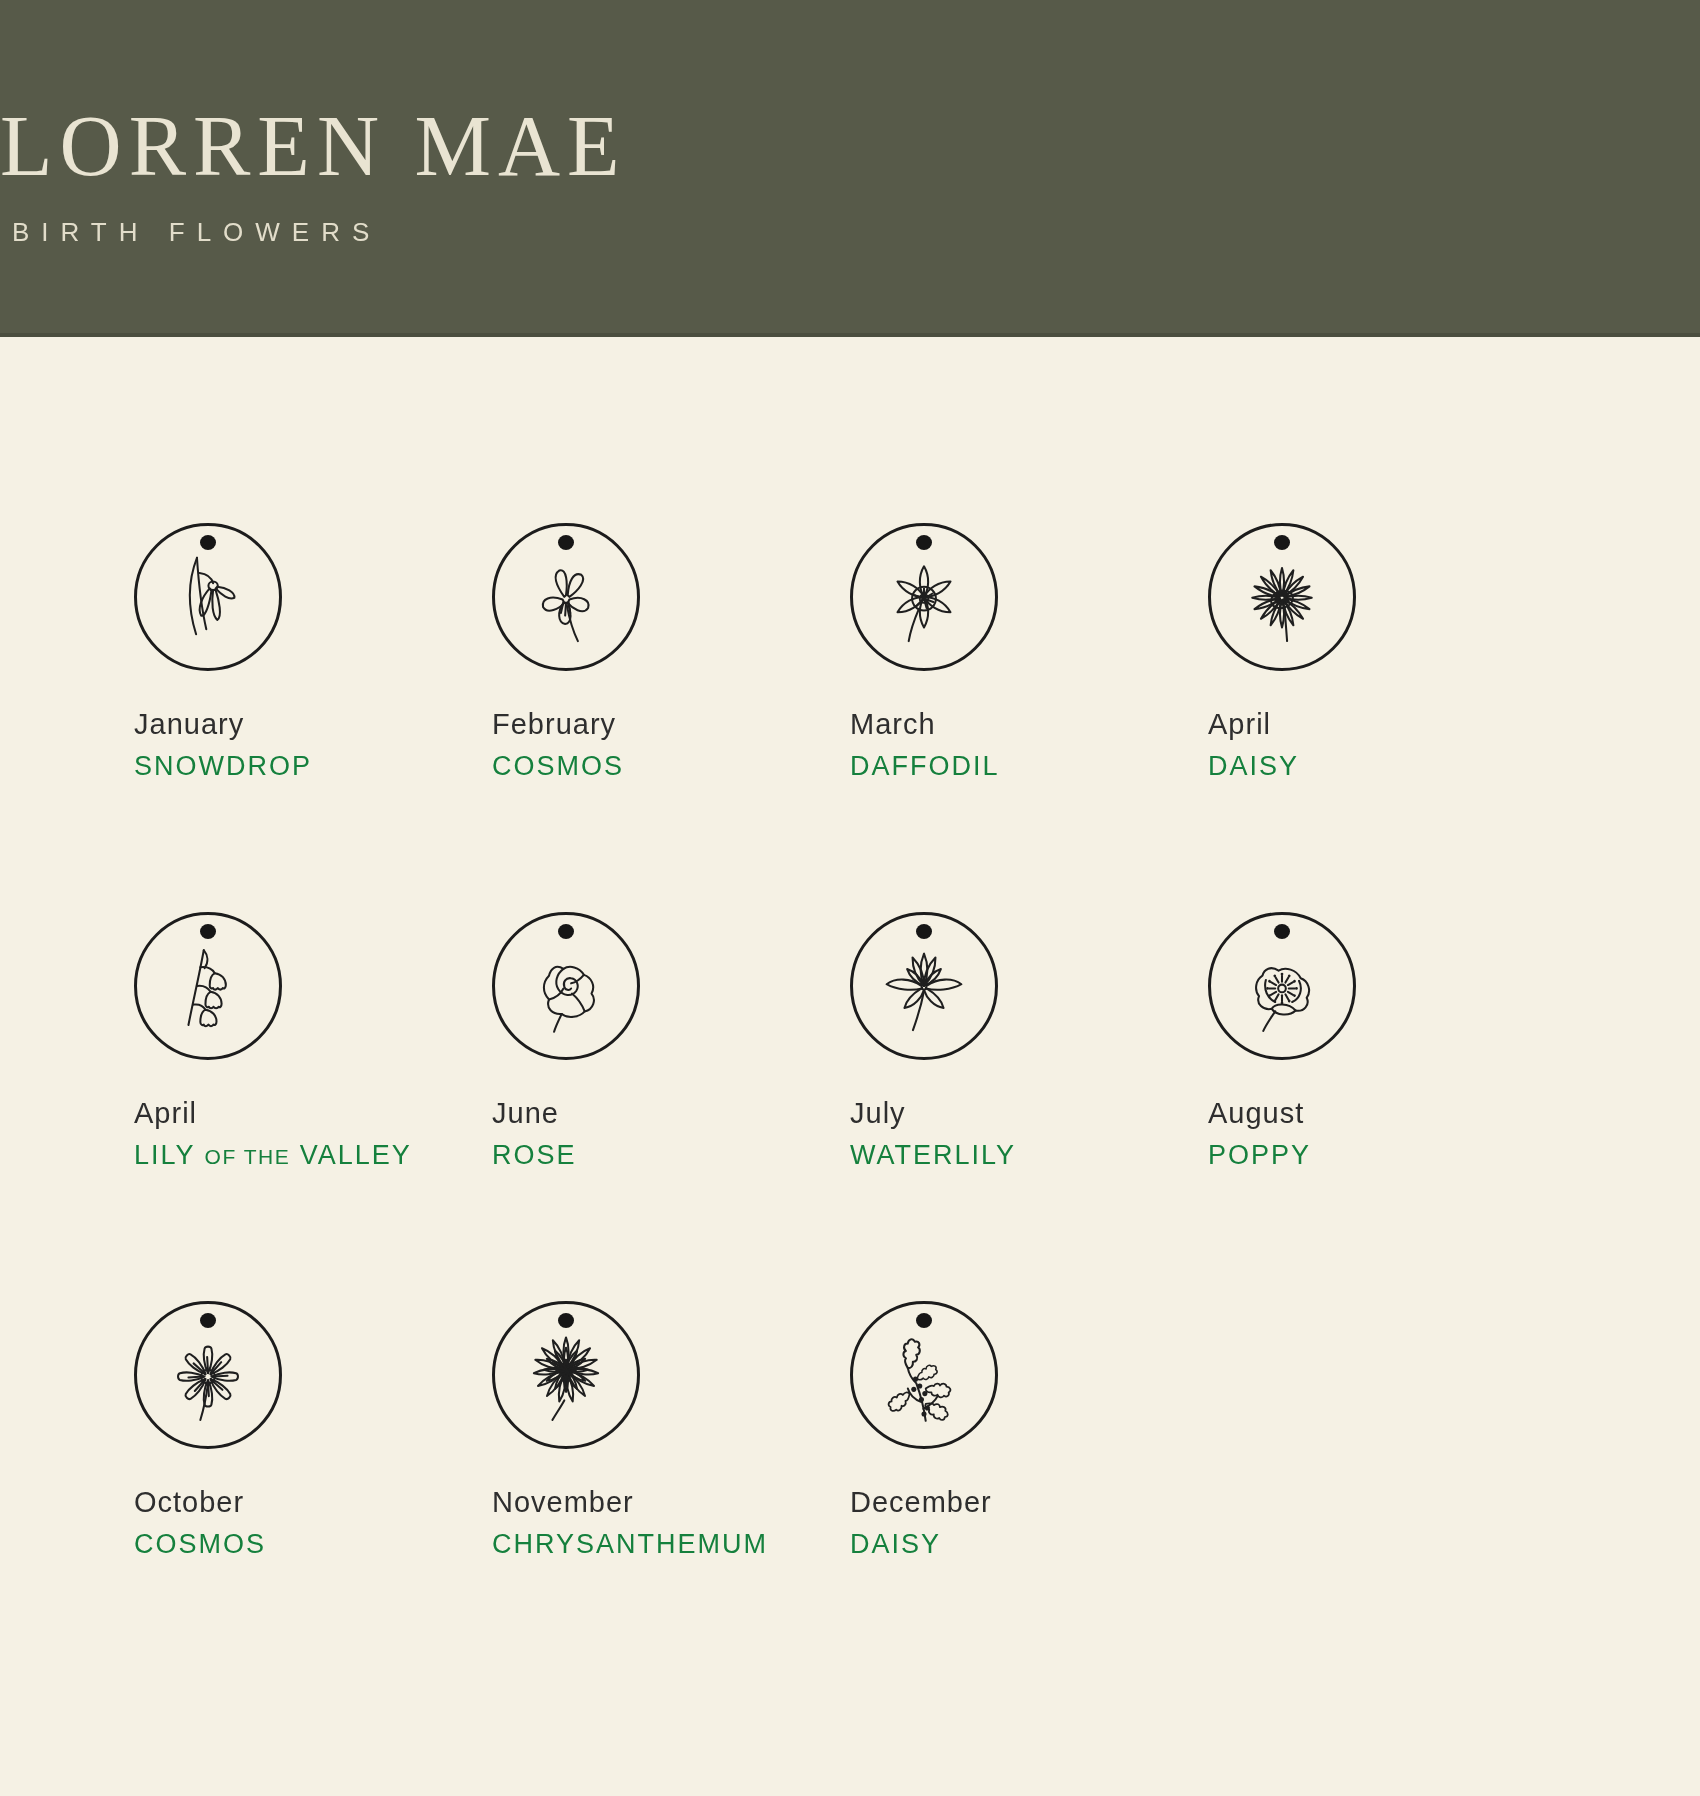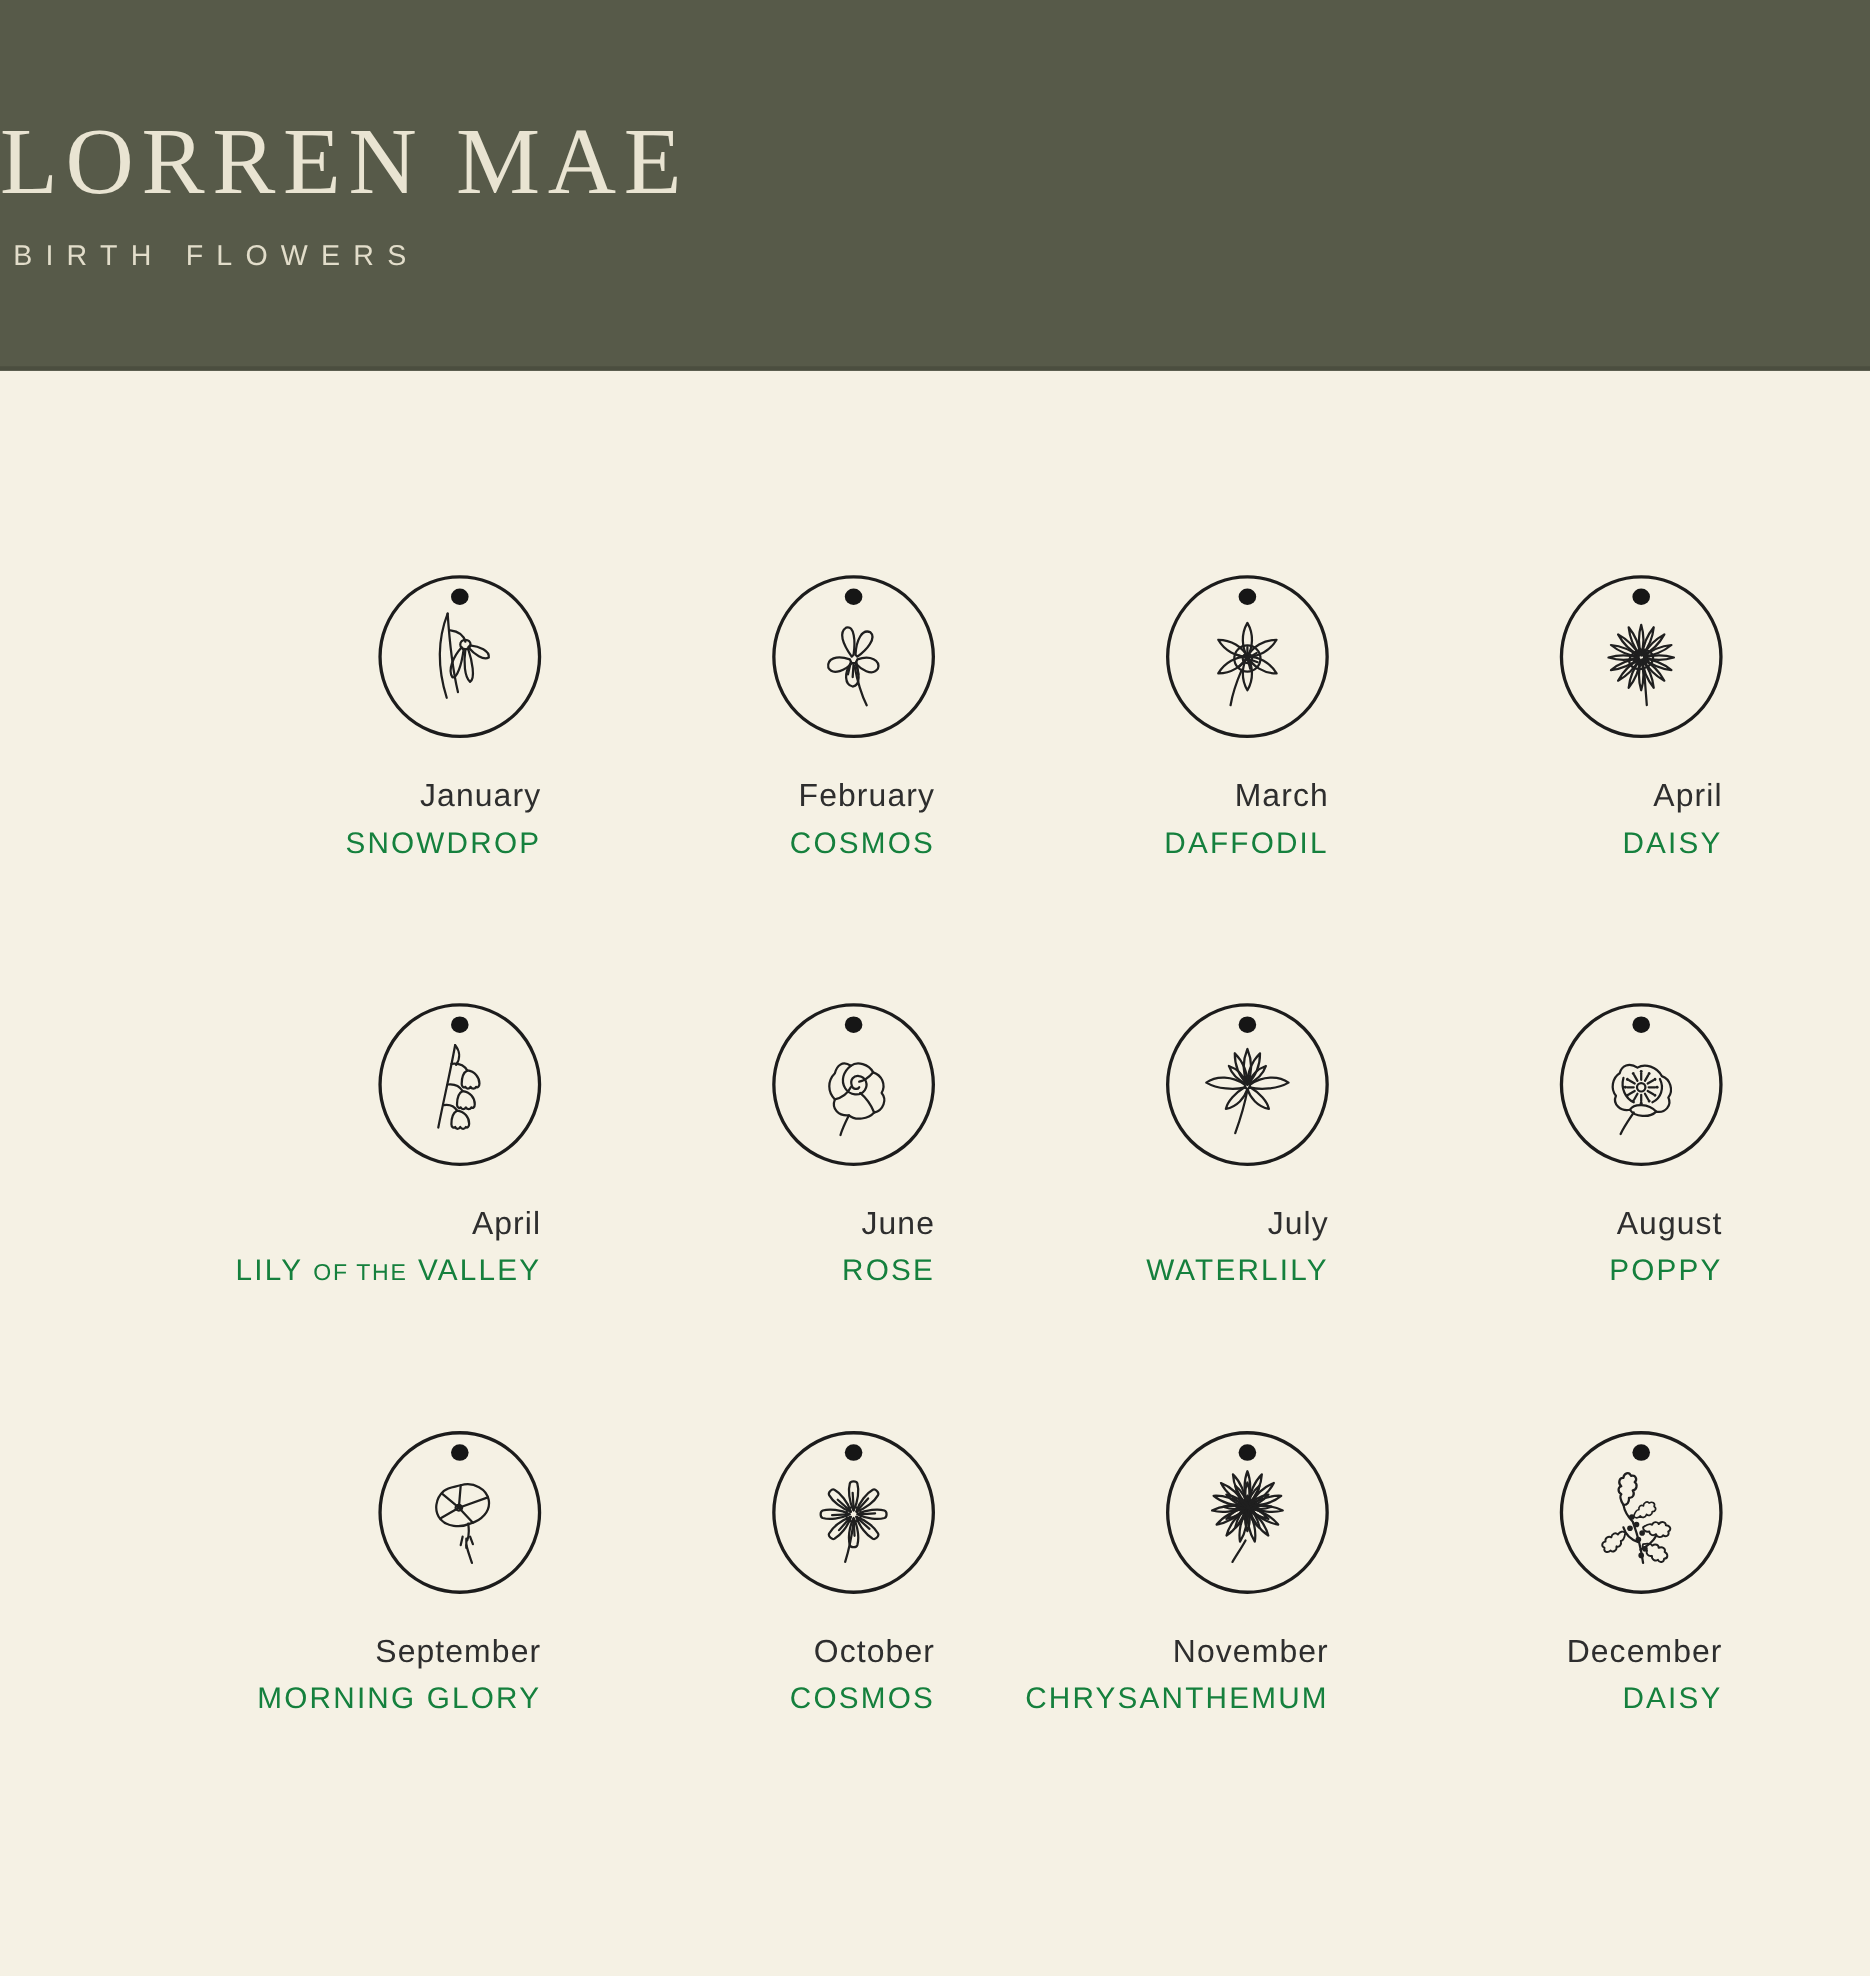--- a/index.html
+++ b/index.html
@@ -39,21 +39,21 @@
   
   .grid{
     width:1432px;
     margin:0 auto;
     padding-top:186px;
     display:grid;
     grid-template-columns:repeat(4,1fr);
     row-gap:130px;
   }
   .cell{
-    display:flex;flex-direction:column;align-items:flex-end;
+    display:flex;flex-direction:column;align-items:flex-start;
   }
   .charm{
     width:142px;height:142px;
     border:3px solid #1c1c1c;
     border-radius:50%;
     position:relative;
     display:flex;align-items:center;justify-content:center;
   }
   .hole{
     position:absolute;
@@ -371,35 +371,20 @@
           <path d="M52 84 C46 93 41 100 38 107"></path>
         </svg>
       </div>
       <div class="month">August</div>
       <div class="fname">POPPY</div>
     </div>
     <div class="cell">
       <div class="charm">
         <span class="hole"></span>
         <svg width="102" height="102" viewBox="0 0 120 120" fill="none" stroke="#1f1f1f" stroke-width="2.4" stroke-linecap="round" stroke-linejoin="round">
-          <path d="M61 25 C75 21 89 29 91 41 C93 53 83 63 71 66 C60 71 46 69 39 61 C32 52 34 39 43 31 C48 27 54 27 61 25 Z"></path>
-          <path d="M59 49 L61 25 M59 49 L90 38 M59 49 L74 65 M59 49 L40 60 M59 49 L41 34"></path>
-          <ellipse cx="59" cy="49" rx="3.5" ry="3"></ellipse>
-          <path d="M69 66 C70 73 70 79 68 84"></path>
-          <path d="M63 80 L61 89 M67 82 L67 92 M71 80 L74 88"></path>
-          <path d="M67 89 C69 97 71 102 73 108"></path>
-        </svg>
-      </div>
-      <div class="month">September</div>
-      <div class="fname">MORNING GLORY</div>
-    </div>
-    <div class="cell">
-      <div class="charm">
-        <span class="hole"></span>
-        <svg width="102" height="102" viewBox="0 0 120 120" fill="none" stroke="#1f1f1f" stroke-width="2.4" stroke-linecap="round" stroke-linejoin="round">
           <g transform="rotate(0 60 56)">
             <path d="M60 52 C55 42 54 30 56 23 C57 20 63 20 64 23 C66 30 65 42 60 52 Z"></path>
             <path d="M60 50 L59 33"></path>
           </g>
           <g transform="rotate(45 60 56)">
             <path d="M60 52 C55 42 54 30 56 23 C57 20 63 20 64 23 C66 30 65 42 60 52 Z"></path>
             <path d="M60 50 L59 33"></path>
           </g>
           <g transform="rotate(90 60 56)">
             <path d="M60 52 C55 42 54 30 56 23 C57 20 63 20 64 23 C66 30 65 42 60 52 Z"></path>

